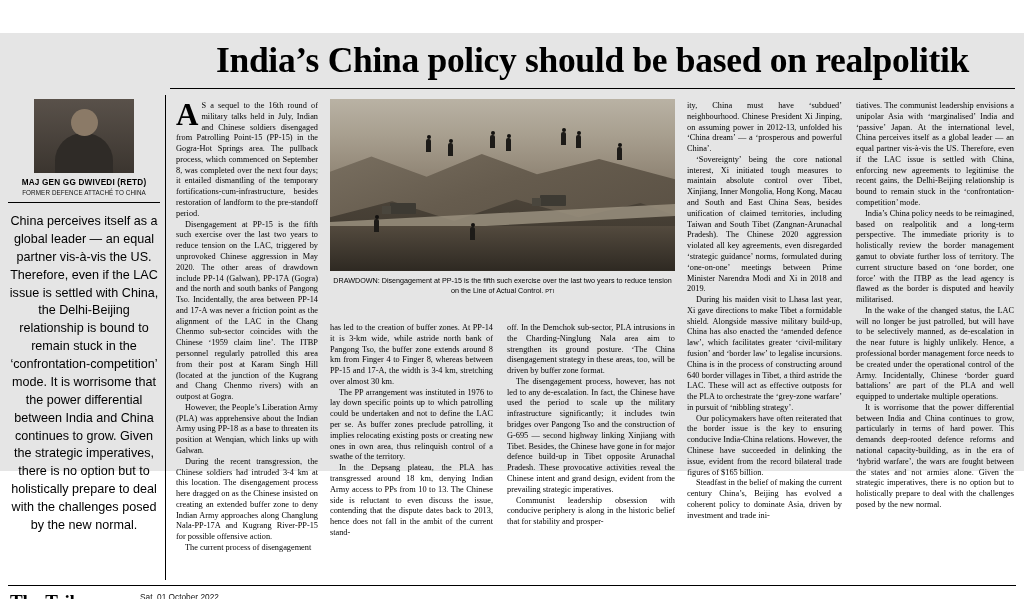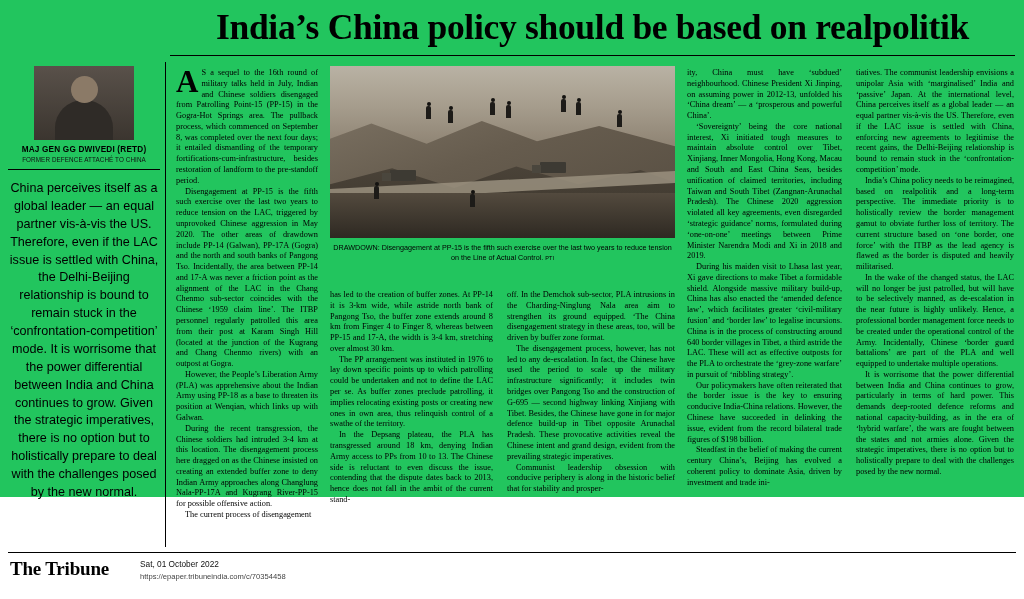--- a/index.html
+++ b/index.html
@@ -6,22 +6,23 @@
   html, body {
     margin: 0; padding: 0;
     width: 1024px; height: 599px;
     background: #ffffff;
     font-family: "Liberation Serif", serif;
     color: #000;
     overflow: hidden;
   }
   .page {
     position: relative;
-    width: 1024px; height: 497px;
-    background: #22c55e;
+    width: 1024px; height: 438px;
+    background: #e5e5e5;
+    margin-top: 33px;
   }
 
   
   .headline {
     position: absolute;
     left: 170px; top: 8px; width: 845px;
     font-family: "Liberation Serif", serif;
     font-size: 35.5px;
     font-weight: 700;
     letter-spacing: -0.3px;
@@ -268,30 +269,30 @@
     <p>The current process of disengagement</p>
   </div>
 
   <div class="col" style="left:330px; top:290px; width:163px;">
     <p class="first">has led to the creation of buffer zones. At PP-14 it is 3-km wide, while astride north bank of Pangong Tso, the buffer zone extends around 8 km from Finger 4 to Finger 8, whereas between PP-15 and 17-A, the width is 3-4 km, stretching over almost 30 km.</p>
     <p>The PP arrangement was instituted in 1976 to lay down specific points up to which patrolling could be undertaken and not to define the LAC per se. As buffer zones preclude patrolling, it implies relocating existing posts or creating new ones in own area, thus relinquish control of a swathe of the territory.</p>
     <p>In the Depsang plateau, the PLA has transgressed around 18 km, denying Indian Army access to PPs from 10 to 13. The Chinese side is reluctant to even discuss the issue, contending that the dispute dates back to 2013, hence does not fall in the ambit of the current stand-</p>
   </div>
 
   <div class="col" style="left:507px; top:290px; width:168px;">
-    <p class="first">off. In the Demchok sub-sector, PLA intrusions in the Charding-Ninglung Nala area aim to strengthen its ground equipped. ‘The China disengagement strategy in these areas, too, will be driven by buffer zone format.</p>
+    <p class="first">off. In the Demchok sub-sector, PLA intrusions in the Charding-Ninglung Nala area aim to strengthen its ground posture. ‘The China disengagement strategy in these areas, too, will be driven by buffer zone format.</p>
     <p>The disengagement process, however, has not led to any de-escalation. In fact, the Chinese have used the period to scale up the military infrastructure significantly; it includes twin bridges over Pangong Tso and the construction of G-695 — second highway linking Xinjiang with Tibet. Besides, the Chinese have gone in for major defence build-up in Tibet opposite Arunachal Pradesh. These provocative activities reveal the Chinese intent and grand design, evident from the prevailing strategic imperatives.</p>
     <p>Communist leadership obsession with conducive periphery is along in the historic belief that for stability and prosper-</p>
   </div>
 
   <div class="col" style="left:687px; top:68px; width:155px;">
     <p class="first">ity, China must have ‘subdued’ neighbourhood. Chinese President Xi Jinping, on assuming power in 2012-13, unfolded his ‘China dream’ — a ‘prosperous and powerful China’.</p>
     <p>‘Sovereignty’ being the core national interest, Xi initiated tough measures to maintain absolute control over Tibet, Xinjiang, Inner Mongolia, Hong Kong, Macau and South and East China Seas, besides unification of claimed territories, including Taiwan and South Tibet (Zangnan-Arunachal Pradesh). The Chinese 2020 aggression violated all key agreements, even disregarded ‘strategic guidance’ norms, formulated during ‘one-on-one’ meetings between Prime Minister Narendra Modi and Xi in 2018 and 2019.</p>
     <p>During his maiden visit to Lhasa last year, Xi gave directions to make Tibet a formidable shield. Alongside massive military build-up, China has also enacted the ‘amended defence law’, which facilitates greater ‘civil-military fusion’ and ‘border law’ to legalise incursions. China is in the process of constructing around 640 border villages in Tibet, a third astride the LAC. These will act as effective outposts for the PLA to orchestrate the ‘grey-zone warfare’ in pursuit of ‘nibbling strategy’.</p>
-    <p>Our policymakers have often reiterated that the border issue is the key to ensuring conducive India-China relations. However, the Chinese have succeeded in delinking the issue, evident from the record bilateral trade figures of $198 billion.</p>
+    <p>Our policymakers have often reiterated that the border issue is the key to ensuring conducive India-China relations. However, the Chinese have succeeded in delinking the issue, evident from the record bilateral trade figures of $165 billion.</p>
     <p>Steadfast in the belief of making the current century China’s, Beijing has evolved a coherent policy to dominate Asia, driven by investment and trade ini-</p>
   </div>
 
   <div class="col" style="left:856px; top:68px; width:158px;">
     <p class="first">tiatives. The communist leadership envisions a unipolar Asia with ‘marginalised’ India and ‘passive’ Japan. At the international level, China perceives itself as a global leader — an equal partner vis-à-vis the US. Therefore, even if the LAC issue is settled with China, enforcing new agreements to legitimise the recent gains, the Delhi-Beijing relationship is bound to remain stuck in the ‘confrontation-competition’ mode.</p>
     <p>India’s China policy needs to be reimagined, based on realpolitik and a long-term perspective. The immediate priority is to holistically review the border management gamut to obviate further loss of territory. The current structure based on ‘one border, one force’ with the ITBP as the lead agency is flawed as the border is disputed and heavily militarised.</p>
     <p>In the wake of the changed status, the LAC will no longer be just patrolled, but will have to be selectively manned, as de-escalation in the near future is highly unlikely. Hence, a professional border management force needs to be created under the operational control of the Army. Incidentally, Chinese ‘border guard battalions’ are part of the PLA and well equipped to undertake multiple operations.</p>
     <p>It is worrisome that the power differential between India and China continues to grow, particularly in terms of hard power. This demands deep-rooted defence reforms and national capacity-building, as in the era of ‘hybrid warfare’, the wars are fought between the states and not armies alone. Given the strategic imperatives, there is no option but to holistically prepare to deal with the challenges posed by the new normal.</p>
   </div>
 

